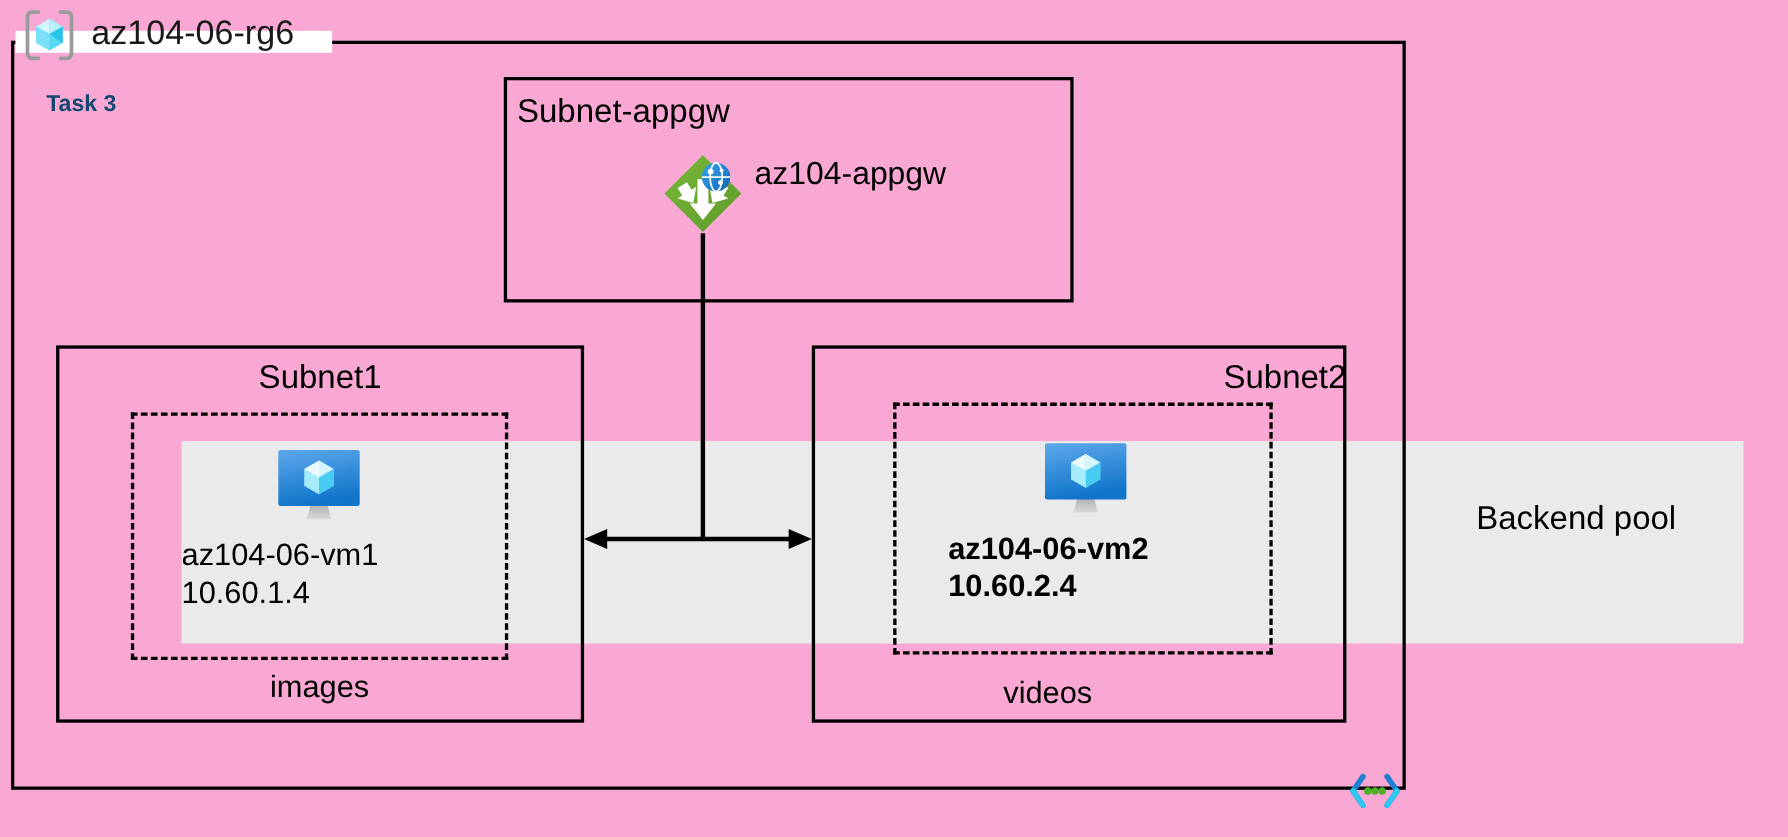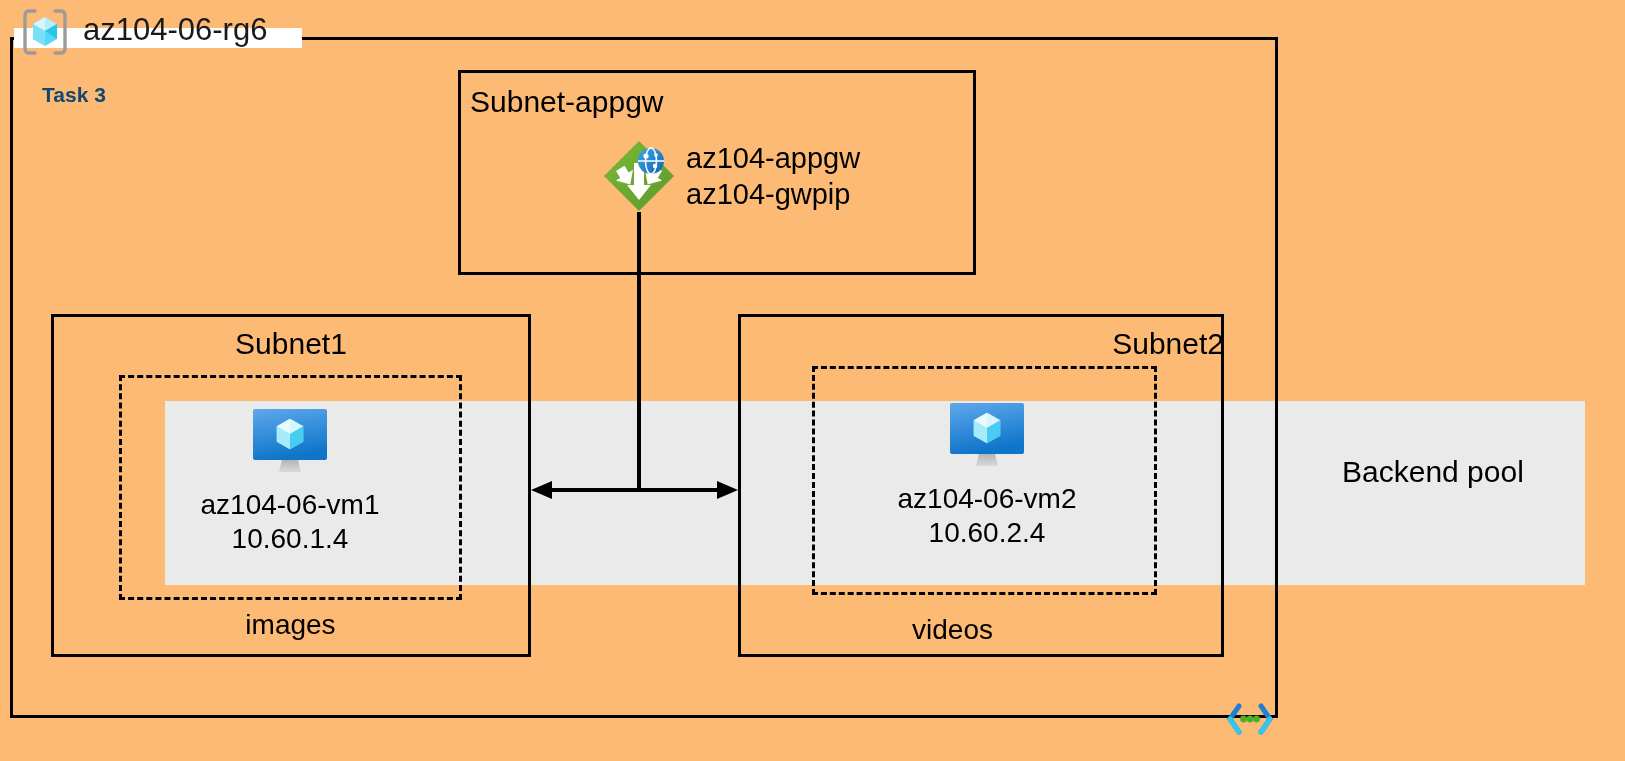--- a/index.html
+++ b/index.html
@@ -8,21 +8,21 @@
     background: #ffffff;
   }
   body {
     font-family: "Liberation Sans", sans-serif;
     -webkit-font-smoothing: antialiased;
   }
   #canvas {
     position: relative;
     width: 1625px;
     height: 761px;
-    background: #fdba74;
+    background: #f9a8d4;
     overflow: hidden;
   }
 
   
   .backend-band {
     position: absolute;
     left: 165px;
     top: 401px;
     width: 1420px;
     height: 184px;
@@ -133,25 +133,24 @@
     text-align: center;
     white-space: nowrap;
     z-index: 6;
   }
   #caption1 { left: 119px; top: 609px; width: 343px; }
   #caption2 { left: 780px; top: 614px; width: 345px; }
 
   
   .vm-block {
     position: absolute;
-    text-align: center;
     z-index: 6;
   }
   #vm1-block { left: 165px; top: 406px; width: 250px; }
-  #vm2-block { left: 862px; top: 400px; width: 250px; }
+  #vm2-block { left: 862px; top: 400px; width: 250px; font-weight: bold; }
   .vm-icon-wrap {
     width: 82px;
     height: 72px;
     margin: 0 auto 10px auto;
   }
   .vm-line {
     font-size: 28px;
     color: #000000;
     line-height: 1.22;
     white-space: nowrap;
@@ -258,21 +257,20 @@
           <ellipse cx="51" cy="24" rx="5.5" ry="13"></ellipse>
           <line x1="38" y1="24" x2="64" y2="24"></line>
         </g>
         <circle cx="46" cy="19" r="2.6" fill="#ffffff"></circle>
         <circle cx="55" cy="29" r="2.2" fill="#ffffff"></circle>
         <circle cx="56" cy="18" r="1.8" fill="#ffffff"></circle>
       </svg>
     </div>
     <div id="appgw-labels">
       <div>az104-appgw</div>
-      <div>az104-gwpip</div>
     </div>
   </div>
 
   <div class="subnet-box" id="subnet1-box"></div>
   <div class="subnet-title" id="subnet1-title">Subnet1</div>
   <div class="dashed-box" id="dashed1"></div>
   <div class="dashed-caption" id="caption1">images</div>
 
   <div class="vm-block" id="vm1-block">
     <div class="vm-icon-wrap">

